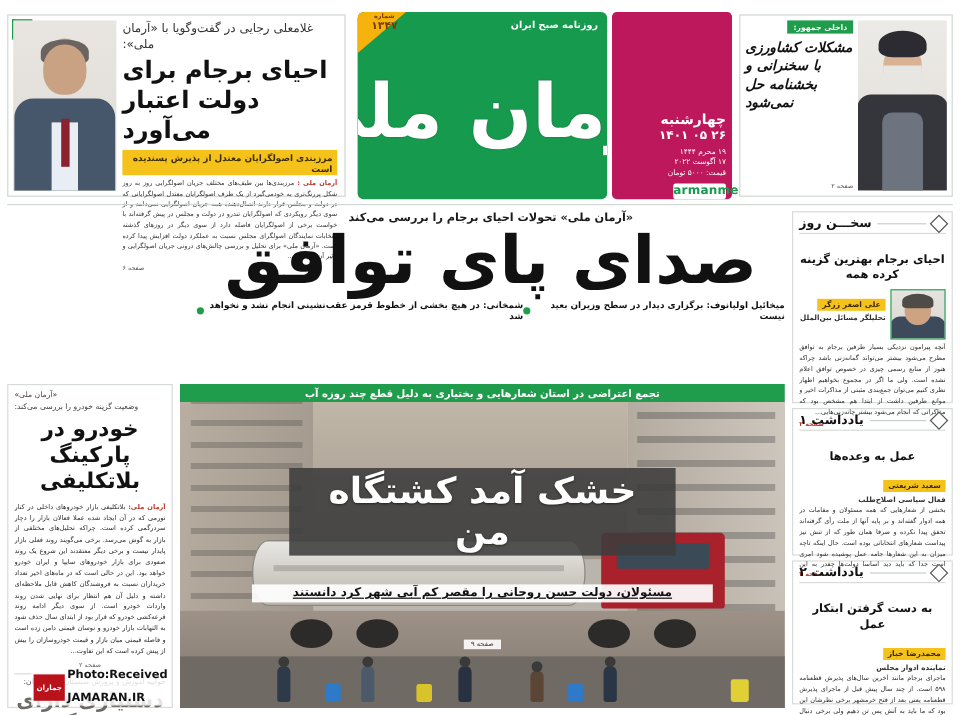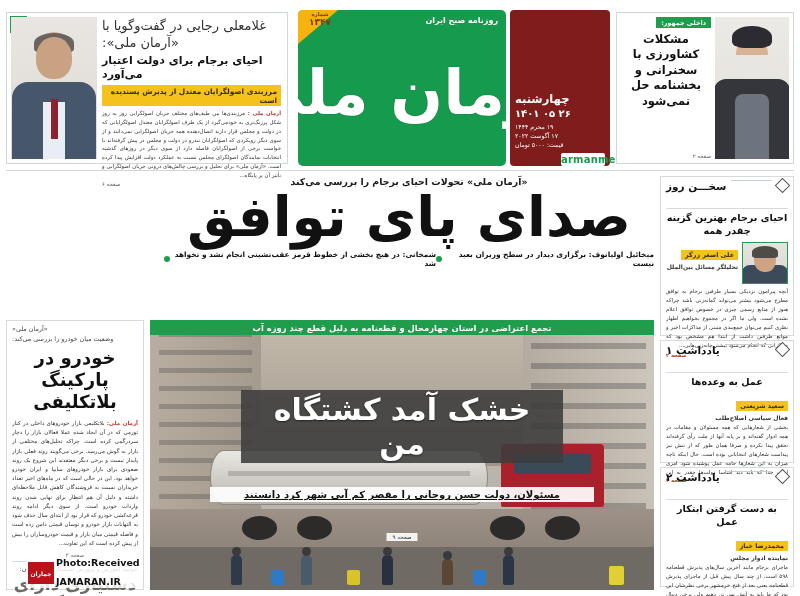--- a/index.html
+++ b/index.html
@@ -32,22 +32,22 @@
       radial-gradient(circle at 50% 22%, #caa288 0 13%, rgba(202,162,136,0) 14%),
       linear-gradient(#e9e6e2,#dedad4);
     position:relative;overflow:hidden;
   }
   .lead-photo .head{position:absolute;left:50%;top:14%;width:36px;height:42px;margin-left:-18px;background:#c9a183;border-radius:48% 48% 44% 44%;}
   .lead-photo .hair{position:absolute;left:50%;top:11%;width:40px;height:20px;margin-left:-20px;background:#6b6360;border-radius:50% 50% 20% 20%;}
   .lead-photo .body{position:absolute;left:50%;bottom:0;width:84px;margin-left:-42px;height:54%;background:#46566b;border-radius:16px 16px 0 0;}
   .lead-photo .shirt{position:absolute;left:50%;bottom:0;width:22px;margin-left:-11px;height:40%;background:#e8eef3;}
   .lead-photo .tie{position:absolute;left:50%;bottom:14%;width:7px;margin-left:-3px;height:28%;background:#8b2230;}
   .lead-text{flex:1 1 auto;display:flex;flex-direction:column;min-width:0;}
-  .kicker-sm{font-size:13px;line-height:1.3;color:#333;text-align:left;margin:1px 0 2px 0;}
-  .lead-h1{font-size:11px;font-weight:bold;line-height:1.25;text-align:left;margin:0 0 4px 0;letter-spacing:-.2px;}
+  .kicker-sm{font-size:10px;line-height:1.3;color:#333;text-align:left;margin:1px 0 2px 0;}
+  .lead-h1{font-size:20px;font-weight:bold;line-height:1.25;text-align:left;margin:0 0 4px 0;letter-spacing:-.2px;}
   .lead-sub{
     display:inline-block;background:#f5c21b;color:#3b2c00;font-size:7.4px;font-weight:bold;
     padding:1.5px 4px;align-self:flex-start;margin-bottom:3px;
   }
   .lead-body{font-size:5.4px;line-height:1.62;text-align:justify;color:#333;}
   .lead-body .src{color:#c0392b;font-weight:bold;}
   .pagemark{font-size:5.4px;color:#555;text-align:left;margin-top:2px;}
 
   
   .masthead{
@@ -62,23 +62,23 @@
   .mh-logo{
     position:absolute;left:0;right:0;top:16px;bottom:6px;
     display:flex;align-items:center;justify-content:center;
     color:#fff;font-size:62px;font-weight:bold;line-height:.92;
     text-shadow:0 0 1px rgba(0,0,0,.55);white-space:nowrap;
   }
 
   
   .datecol{
     position:absolute;left:510px;top:10px;width:100px;height:156px;
-    background:#7f1d1d;border-radius:4px;color:#fff;
+    background:#be185d;border-radius:4px;color:#fff;
     display:flex;flex-direction:column;justify-content:flex-end;
-    padding:0 5px 0 5px;box-sizing:border-box;text-align:left;
+    padding:0 5px 0 5px;box-sizing:border-box;text-align:right;
   }
   .dc-day{font-size:11.5px;font-weight:bold;margin-bottom:2px;}
   .dc-date{font-size:10px;font-weight:bold;margin-bottom:3px;letter-spacing:.3px;}
   .dc-line{font-size:6.2px;margin:1px 0;}
   .dc-url{
     margin-top:4px;background:#fff;color:#169b4e;font-size:10px;font-weight:bold;
     border-radius:2px;padding:1px 0;letter-spacing:.2px;direction:ltr;margin-left:46px;
   }
 
   
@@ -86,21 +86,21 @@
     position:absolute;left:6px;right:0;top:12px;width:178px;height:152px;
     border:1px solid #cfd8d2;background:#fff;box-sizing:border-box;padding:4px;
     left:auto;right:6px;
   }
   .pres-inner{display:flex;flex-direction:row-reverse;height:100%;gap:4px;}
   .pres-text{flex:1 1 auto;min-width:0;display:flex;flex-direction:column;}
   .pres-tag{
     display:inline-block;background:#1f9d4d;color:#fff;font-size:6.4px;font-weight:bold;
     padding:1.5px 5px;align-self:flex-start;margin-bottom:4px;
   }
-  .pres-h{font-size:11.5px;font-weight:bold;line-height:1.34;text-align:center;margin:0;}
+  .pres-h{font-size:11.5px;font-weight:bold;line-height:1.34;text-align:left;margin:0;font-style:italic;}
   .pres-page{font-size:5.4px;color:#555;margin-top:auto;text-align:right;}
   .pres-photo{
     width:74px;flex:0 0 74px;position:relative;overflow:hidden;
     background:linear-gradient(#eceae6,#e2ded8);
   }
   .pres-photo .turban{position:absolute;left:50%;top:6%;width:40px;height:22px;margin-left:-20px;background:#2b2b31;border-radius:50% 50% 30% 30%;}
   .pres-photo .face{position:absolute;left:50%;top:14%;width:32px;height:38px;margin-left:-16px;background:#d9b293;border-radius:46%;}
   .pres-photo .beard{position:absolute;left:50%;top:27%;width:32px;height:22px;margin-left:-16px;background:#e8e6e3;border-radius:0 0 48% 48%;}
   .pres-photo .cloak{position:absolute;left:50%;bottom:0;width:76px;margin-left:-38px;height:56%;background:#35353c;border-radius:12px 12px 0 0;}
   .pres-photo .robe{position:absolute;left:50%;bottom:0;width:34px;margin-left:-17px;height:46%;background:#6d7480;border-radius:8px 8px 0 0;}
@@ -184,21 +184,21 @@
   .wm-l1{font-size:9.5px;font-weight:bold;color:#111;line-height:1.15;}
   .wm-l2{font-size:9.5px;font-weight:bold;color:#111;line-height:1.15;}
   .wm-logo{
     position:absolute;left:2px;top:4px;width:26px;height:22px;background:#b9121b;
     color:#fff;font-size:6px;font-weight:bold;display:flex;align-items:center;justify-content:center;
   }
 
   
   .sidebar{position:absolute;right:6px;top:176px;width:134px;bottom:6px;}
   .sb-sec{border:1px solid #d7dcd8;background:#fff;box-sizing:border-box;padding:3px 5px 4px;margin-bottom:4px;}
-  .sb-head{display:flex;flex-direction:row-reverse;gap:5px;border-bottom:1px solid #d7dcd8;padding-bottom:16px;margin-bottom:3px;}
+  .sb-head{display:flex;flex-direction:row-reverse;align-items:center;gap:5px;border-bottom:1px solid #d7dcd8;padding-bottom:2px;margin-bottom:16px;}
   .sb-head .ttl{font-size:10.5px;font-weight:bold;letter-spacing:2px;flex:0 0 auto;}
   .sb-head .ln{flex:1 1 auto;height:1px;background:#c9cfcb;}
   .diamond{width:9px;height:9px;background:#fff;border:1.4px solid #555;transform:rotate(45deg);flex:0 0 9px;}
   .sb-title{font-size:9.6px;font-weight:bold;text-align:center;line-height:1.35;margin:2px 0 4px;}
   .sb-author-row{display:flex;flex-direction:row-reverse;gap:4px;align-items:flex-start;margin-bottom:3px;}
   .sb-author{flex:1 1 auto;text-align:right;}
   .sb-name{display:inline-block;background:#f5c21b;color:#3b2c00;font-size:6.4px;font-weight:bold;padding:1px 4px;}
   .sb-role{font-size:6px;color:#333;font-weight:bold;margin-top:2px;}
   .sb-avatar{
     width:44px;height:40px;flex:0 0 44px;border:1.3px solid #1f9d4d;position:relative;overflow:hidden;
@@ -310,29 +310,29 @@
       <div class="person p1"></div>
         <div class="person p2"></div>
         <div class="person p3"></div>
       <div class="person p4"></div>
         <div class="person p5"></div>
       <div class="jug j1"></div>
         <div class="jug j2"></div>
         <div class="jug j3"></div>
         <div class="jug j4"></div>
     </div>
-    <div class="ps-green">تجمع اعتراضی در استان چهارمحال و قطعنامه به دلیل قطع چند روزه آب</div>
+    <div class="ps-green">تجمع اعتراضی در استان شعارهایی و بختیاری به دلیل قطع چند روزه آب</div>
     <div class="ps-title">خشک آمد کشتگاه من</div>
     <div class="ps-sub">مسئولان، دولت حسن روحانی را مقصر کم آبی شهر کرد دانستند</div>
     <div class="ps-page">صفحه ۹</div>
   </div>
 
   <div class="leftcol">
     <div class="lc-kicker">«آرمان ملی»</div>
-    <div class="lc-kicker">وضعیت میان خودرو را بررسی می‌کند:</div>
+    <div class="lc-kicker">وضعیت گزینه خودرو را بررسی می‌کند:</div>
     <div class="lc-title">خودرو در پارکینگ بلاتکلیفی</div>
     <div class="lc-body sb-clip" style="max-height:215px;"><span class="src">آرمان ملی:</span> <span>بلاتکلیفی بازار خودروهای داخلی در کنار تورمی که در آن ایجاد شده عملا فعالان بازار را دچار سردرگمی کرده است. چراکه تحلیل‌های مختلفی از بازار به گوش می‌رسد. برخی می‌گویند روند فعلی بازار پایدار نیست و برخی دیگر معتقدند این شروع یک روند صعودی برای بازار خودروهای سایپا و ایران خودرو خواهد بود. این در حالی است که در ماه‌های اخیر تعداد خریداران نسبت به فروشندگان کاهش قابل ملاحظه‌ای داشته و دلیل آن هم انتظار برای نهایی شدن روند واردات خودرو است. از سوی دیگر ادامه روند قرعه‌کشی خودرو که قرار بود از ابتدای سال حذف شود به التهابات بازار خودرو و نوسان قیمتی دامن زده است و فاصله قیمتی میان بازار و قیمت خودروسازان را بیش از پیش کرده است که این تفاوت...</span></div>
     <div class="lc-page">صفحه ۲</div>
     <div class="lc-divider"></div>
     <div class="lc-kicker2">جوابیه آموزش و پرورش سیستان و بلوچستان:</div>
     <div class="lc-title2">دشتیاری دارای پراکندگی جمعیتی</div>
   </div>
 
   <div class="watermark">
     <div class="wm-logo">جماران</div>
@@ -341,21 +341,21 @@
   </div>
 
   <div class="sidebar">
 
     <div class="sb-sec" style="height:160px;">
       <div class="sb-head">
         <span class="ttl">سخـــن روز</span>
         <span class="ln"></span>
         <span class="diamond"></span>
       </div>
-      <div class="sb-title">احیای برجام بهترین گزینه چقدر همه</div>
+      <div class="sb-title">احیای برجام بهترین گزینه کرده همه</div>
       <div class="sb-author-row">
         <div class="sb-author">
           <span class="sb-name">علی اصغر زرگر</span>
           <div class="sb-role">تحلیلگر مسائل بین‌الملل</div>
         </div>
         <div class="sb-avatar">
           <div class="b"></div>
             <div class="h"></div>
             <div class="hr"></div>
         </div>

